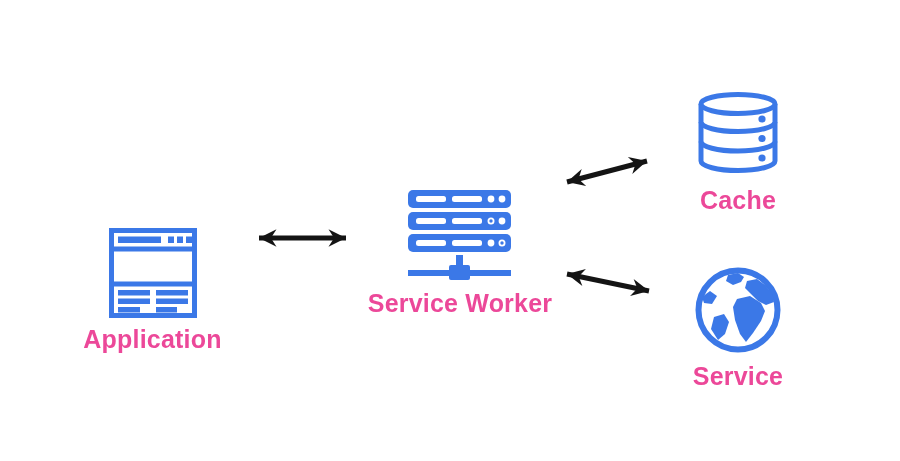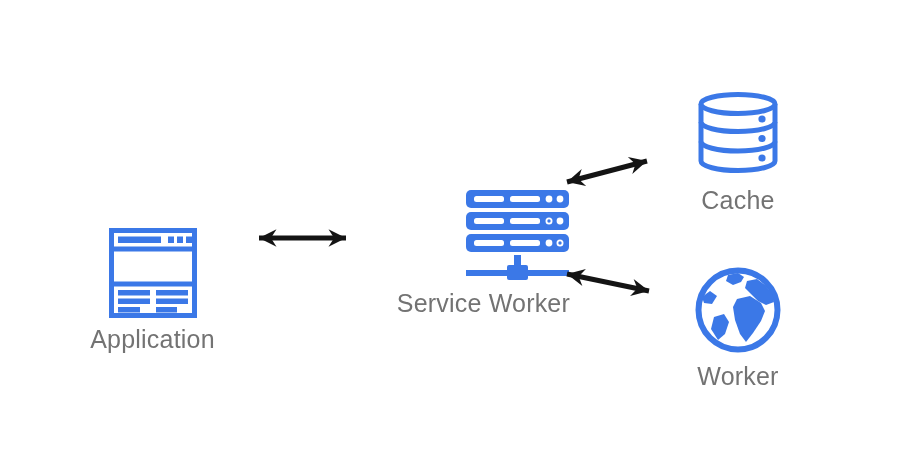--- a/index.html
+++ b/index.html
@@ -13,28 +13,28 @@
   }
   .node {
     position: absolute;
     display: flex;
     flex-direction: column;
     align-items: center;
   }
   .node .label {
     margin-top: 7px;
     font-size: 25px;
-    font-weight: 400;
-    color: #737373;
+    font-weight: 700;
+    color: #ec4899;
     letter-spacing: 0.2px;
     white-space: nowrap;
     text-align: center;
   }
   #node-application   { left: 55px;  top: 192px; width: 195px; margin-top: 36px; }
-  #node-service-worker{ left: 350px; top: 190px; width: 220px; align-items: flex-end; }
+  #node-service-worker{ left: 350px; top: 190px; width: 220px; }
   #node-cache         { left: 658px; top: 92px;  width: 160px; }
   #node-network       { left: 656px; top: 266px; width: 164px; }
   .arrows { position: absolute; left: 0; top: 0; width: 900px; height: 461px; }
 </style>
 </head>
 <body>
 
 <div class="canvas">
 
   <div class="node" id="node-application">
@@ -108,21 +108,21 @@
 
         <path d="M7,31 L15,25 L22,30 L17,38 L9,37 Z"></path>
 
         <path d="M52,15 L62,13 L70,19 L77,27 L79,36 L71,39 L63,35 L57,29 L50,22 Z"></path>
 
         <path d="M42,33 L55,30 L66,37 L70,45 L66,55 L58,67 L51,76 L45,68 L40,54 L38,41 Z"></path>
 
         <path d="M19,51 L29,48 L34,56 L30,68 L23,74 L16,63 Z"></path>
       </g>
     </svg>
-    <div class="label">Worker</div>
+    <div class="label">Service</div>
   </div>
 
   <svg class="arrows" viewBox="0 0 900 461">
     <defs>
       <marker id="arrowhead" viewBox="0 0 12 12" markerUnits="userSpaceOnUse" markerWidth="21" markerHeight="21" refX="11" refY="6" orient="auto-start-reverse">
         <path d="M1,1 L11,6 L1,11 L4.2,6 Z" fill="#141414"></path>
       </marker>
     </defs>
     <line x1="259" y1="238" x2="346" y2="238" stroke="#141414" stroke-width="5" marker-start="url(#arrowhead)" marker-end="url(#arrowhead)"></line>
     <line x1="567" y1="182" x2="647" y2="161" stroke="#141414" stroke-width="5" marker-start="url(#arrowhead)" marker-end="url(#arrowhead)"></line>

